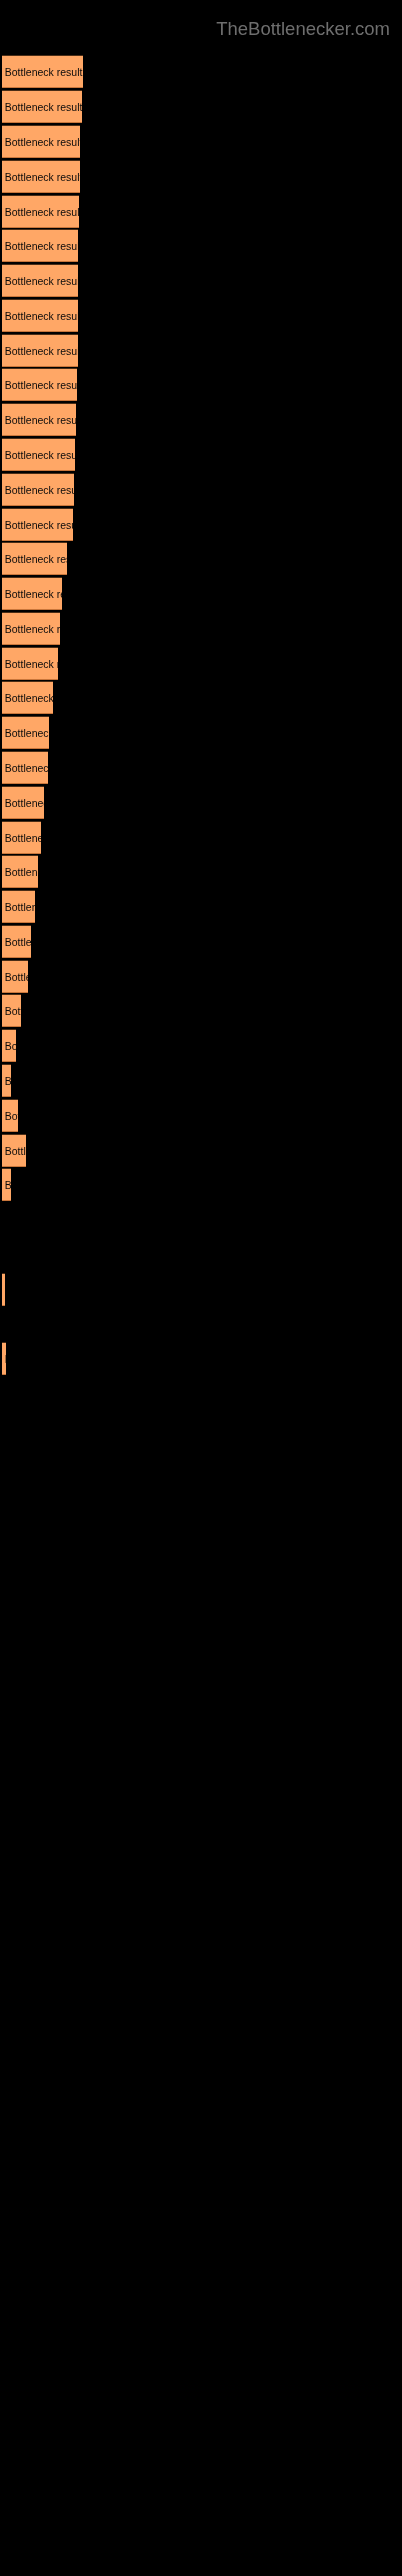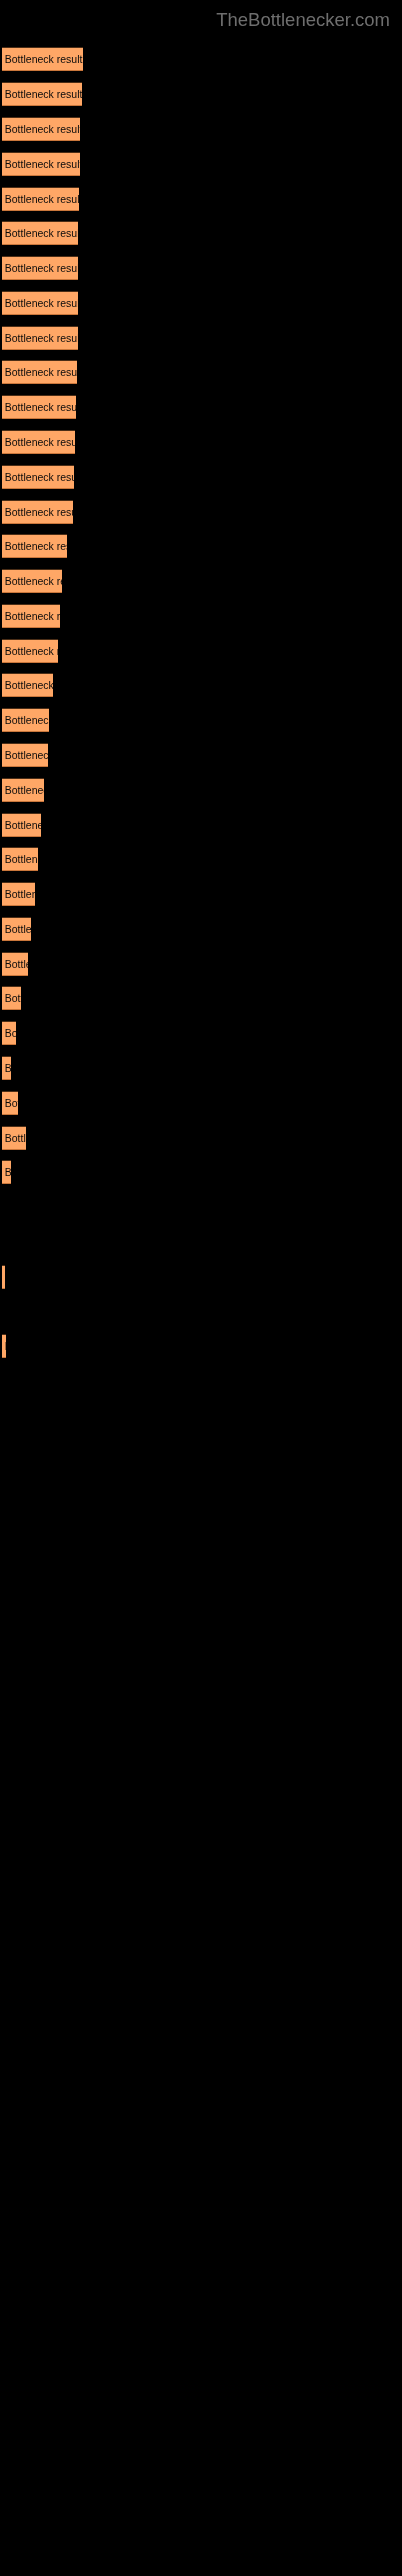--- a/index.html
+++ b/index.html
@@ -21,21 +21,21 @@
     left: 0;
     top: 0;
     width: 403px;
     height: 2576px;
     background: #000000;
   }
 
   #watermark {
     position: absolute;
     right: 13px;
-    top: 9px;
+    top: 18px;
     font-size: 18.5px;
     color: #6e6e6e;
     font-family: "Liberation Sans", sans-serif;
     letter-spacing: 0px;
     white-space: nowrap;
     user-select: none;
   }
 
   #plot-area {
     position: absolute;
@@ -47,22 +47,22 @@
 
   .bar-row {
     position: absolute;
     left: 0;
     height: 19.3px;
   }
 
   .bar {
     position: absolute;
     left: 1.6px;
-    top: 0;
-    height: 24px;
+    top: 8px;
+    height: 33px;
     background: #ffa766;
     border-top: 0.8px solid #4a2d16;
     border-bottom: 0.8px solid #c9763b;
     box-sizing: border-box;
     overflow: hidden;
     white-space: nowrap;
   }
 
   .bar-label {
     position: absolute;

